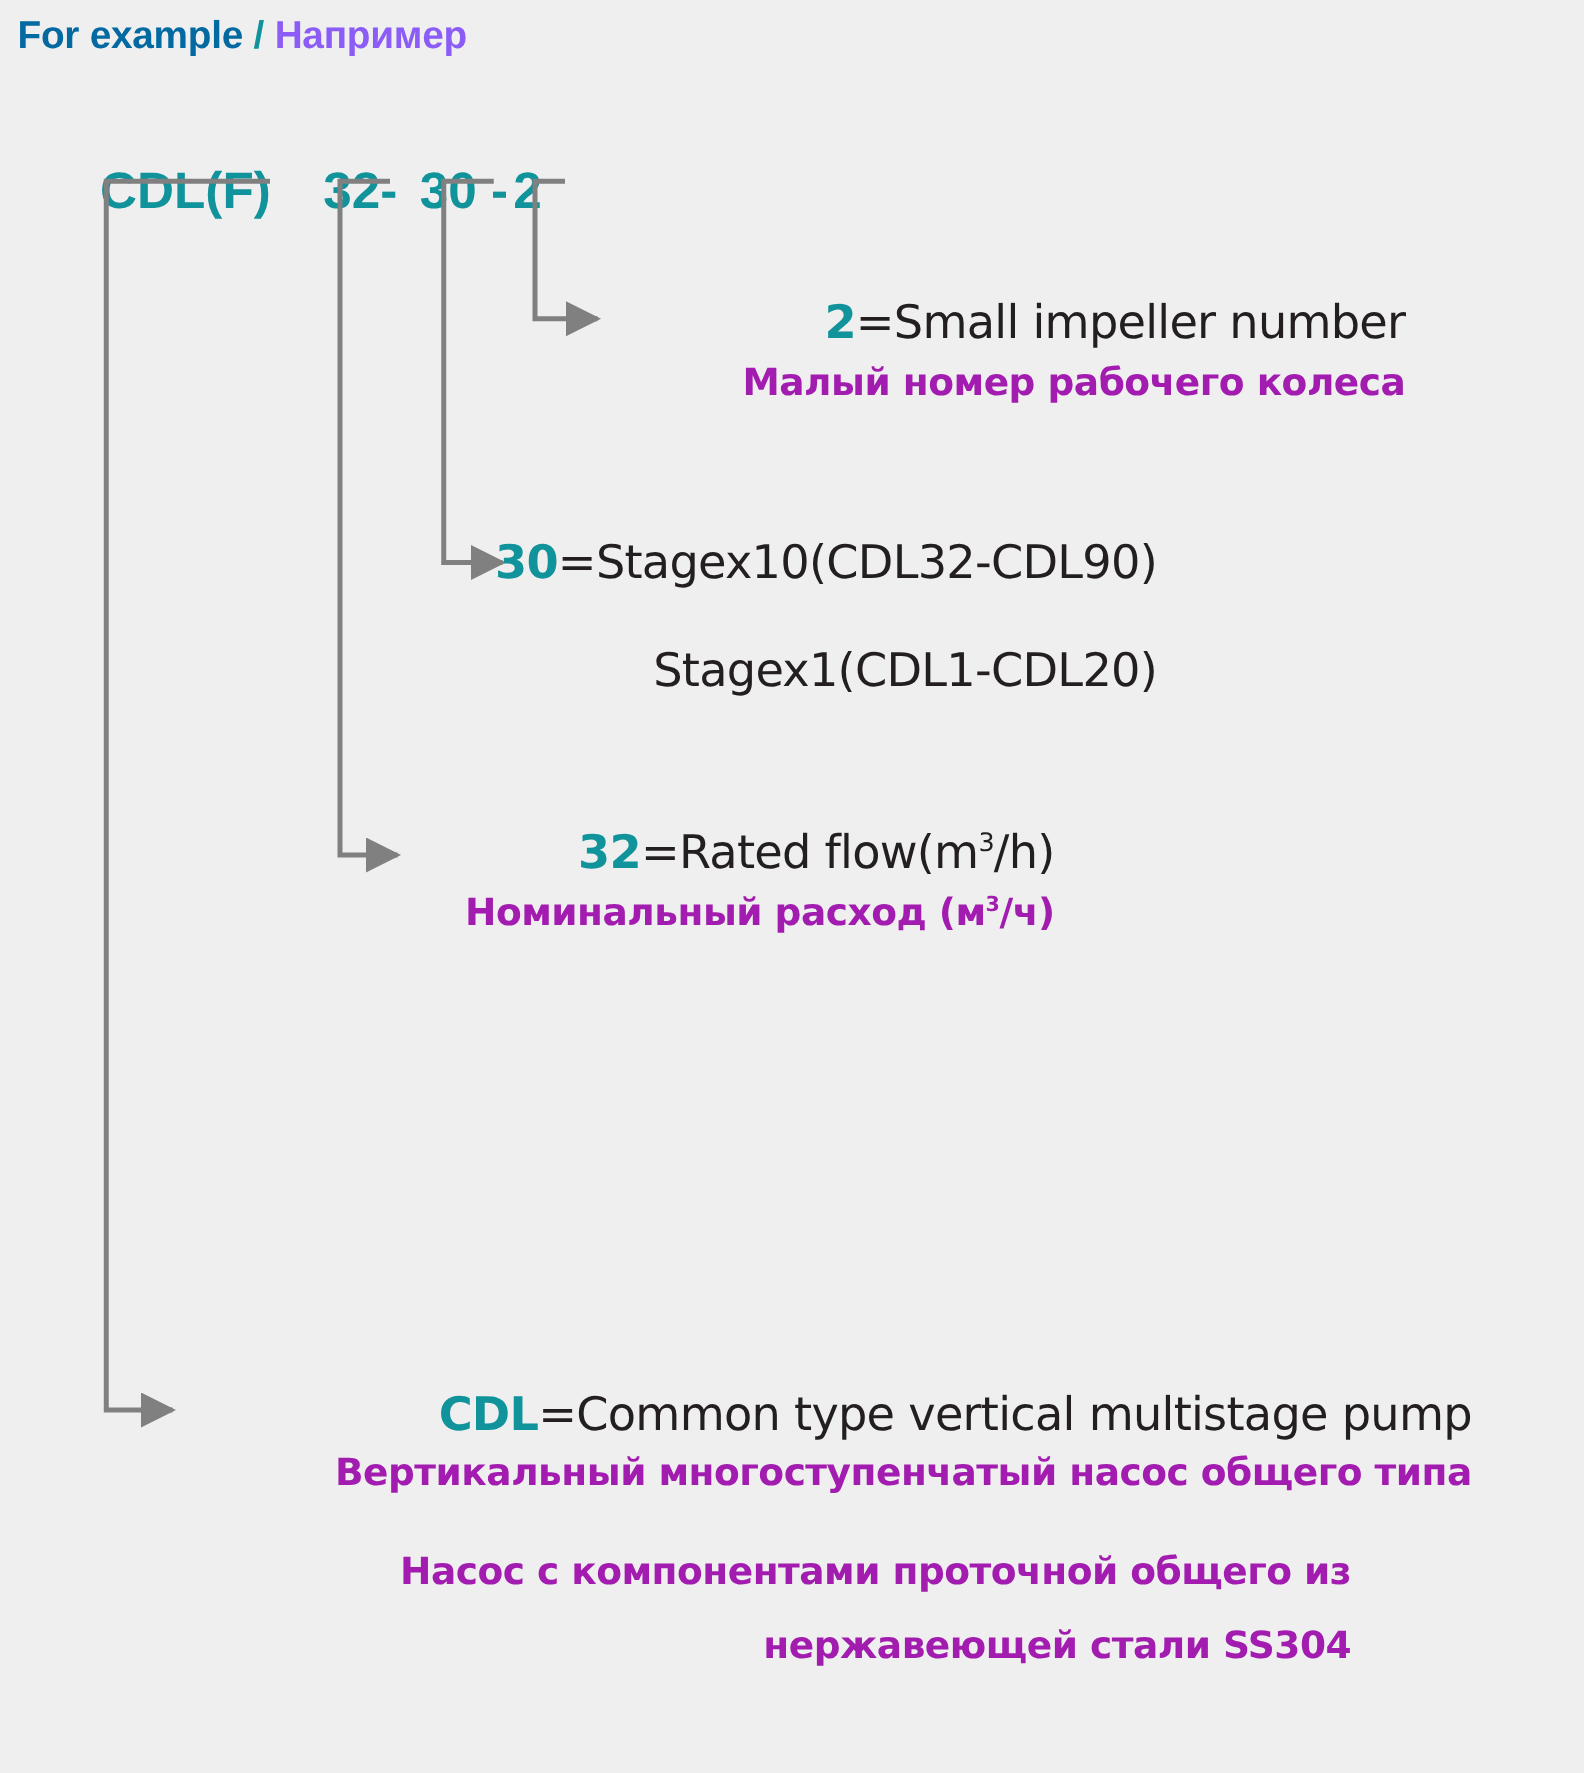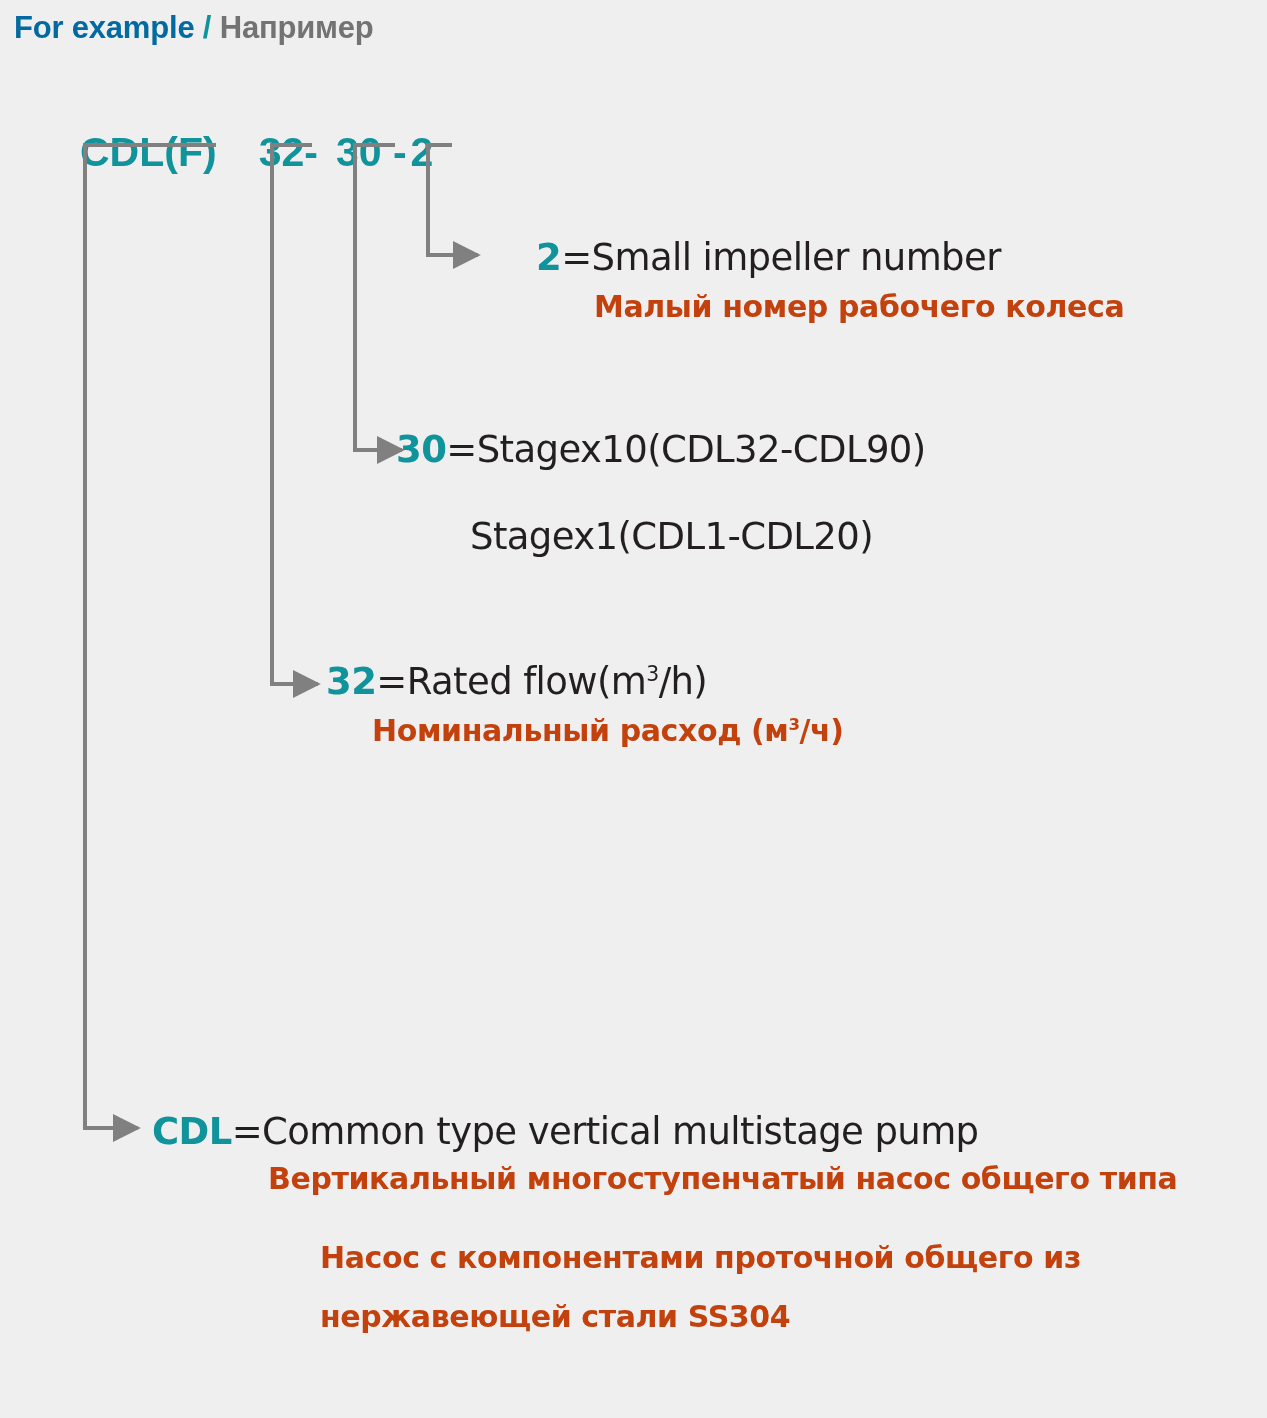--- a/index.html
+++ b/index.html
@@ -21,21 +21,21 @@
     position: absolute;
     left: 14px;
     top: 10px;
     font-size: 31px;
     font-weight: bold;
     white-space: nowrap;
     letter-spacing: -0.2px;
   }
   #header .en { color: #0369a1; }
   #header .sep { color: #10939a; }
-  #header .ru { color: #737373; }
+  #header .ru { color: #8b5cf6; }
 
   
   #model-code {
     position: absolute;
     left: 80px;
     top: 88px;
     font-size: 41px;
     font-weight: bold;
     color: #10939a;
     white-space: nowrap;
@@ -51,36 +51,36 @@
   #leaders {
     position: absolute;
     left: 0;
     top: 0;
     width: 1267px;
     height: 1418px;
     pointer-events: none;
   }
 
   
-  .callout { position: absolute; white-space: nowrap; }
+  .callout { position: absolute; white-space: nowrap; text-align: right; }
   .line-en {
     font-family: "DejaVu Sans", sans-serif;
     font-size: 37px;
     color: #231f20;
     letter-spacing: -0.6px;
   }
   .line-en .key {
     color: #10939a;
     font-weight: bold;
   }
   .line-ru {
     font-family: "DejaVu Sans", sans-serif;
     font-size: 30px;
     font-weight: bold;
-    color: #c2410c;
+    color: #a21caf;
     letter-spacing: -0.4px;
   }
   sup {
     font-size: 0.55em;
     vertical-align: super;
     line-height: 0;
   }
 
   #callout-impeller { left: 536px; top: 236px; }
   #callout-impeller .line-ru { margin-top: 10px; margin-left: 58px; }

